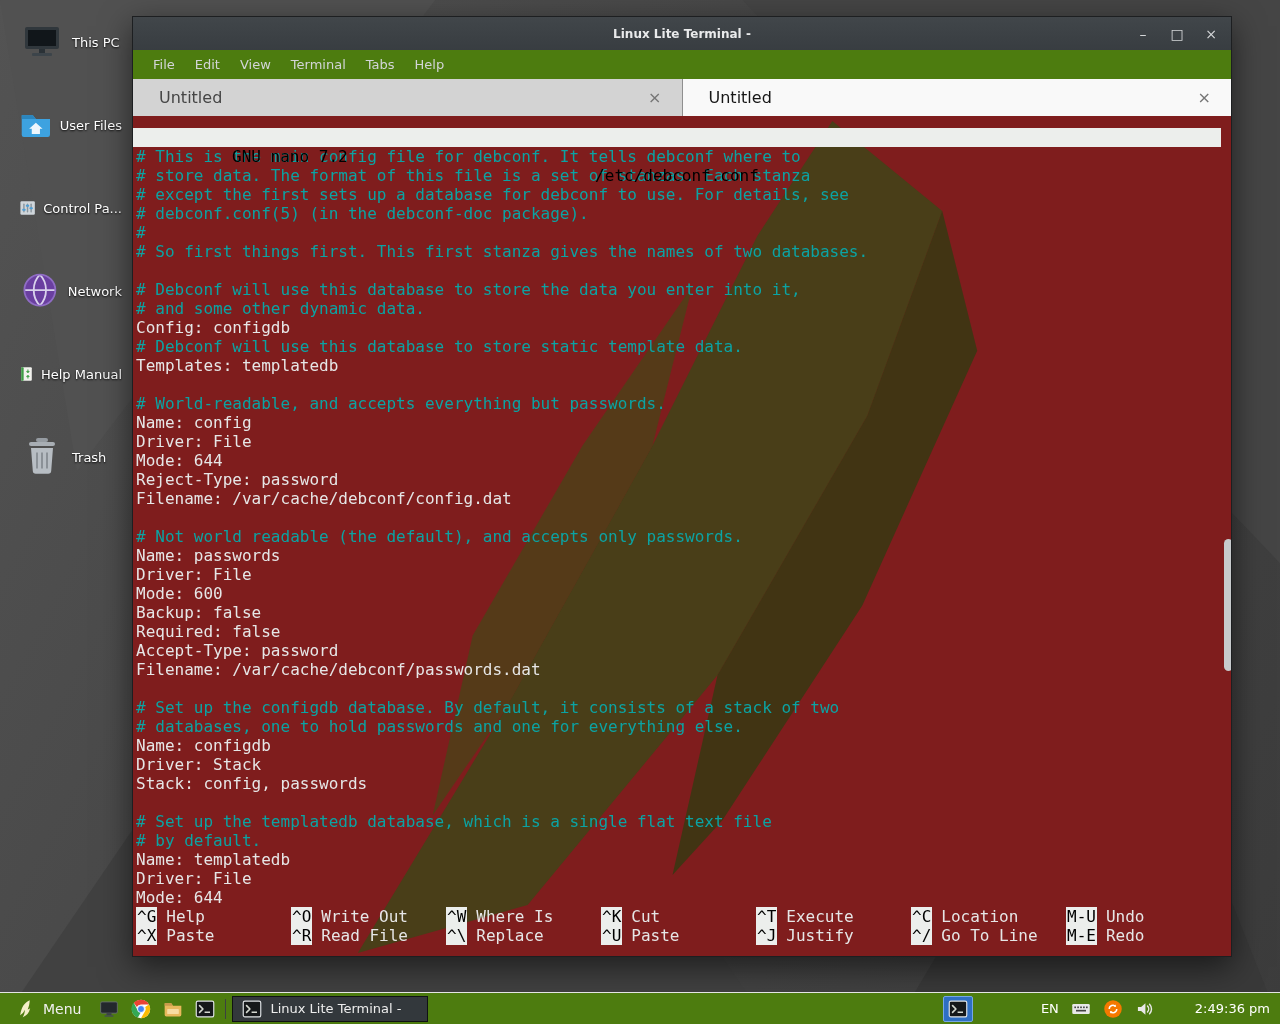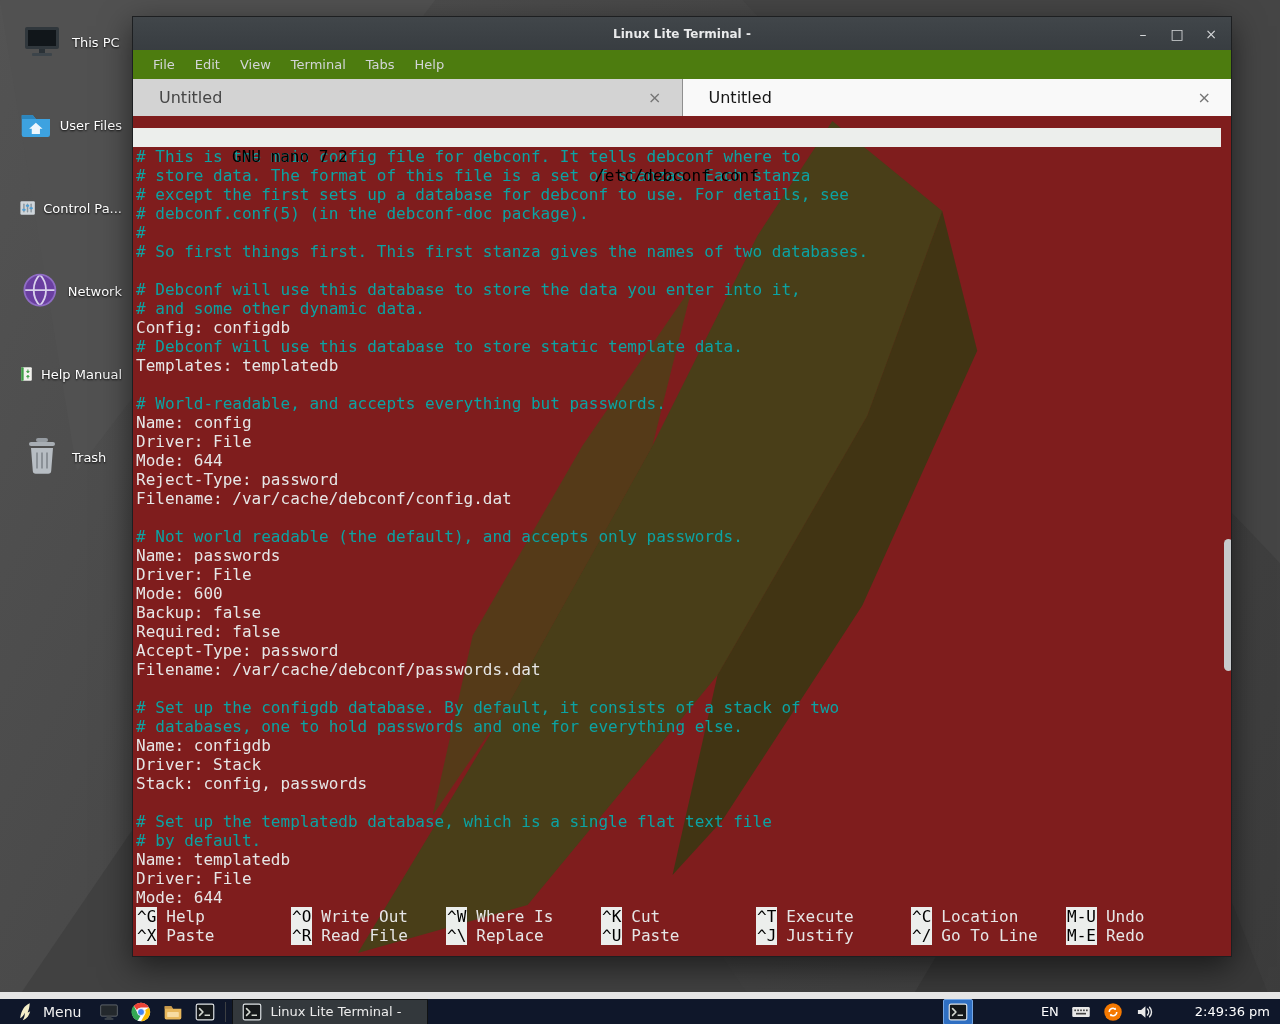--- a/index.html
+++ b/index.html
@@ -76,22 +76,22 @@
   .sc-key { background: #eceeec; color: #000; padding: 0 1px; }
   .sc-label { margin-left: 9px; color: var(--terminal-fg, #e6e6e6); }
 
   .term-scrollbar { width: 14px; flex: 0 0 14px; background: #0c0d0e; position: relative; z-index: 2;
     border-left: 1px solid #1b1d1f; }
   .term-thumb { position: absolute; top: 3px; left: 2px; right: 2px; height: 132px;
     background: #c7cacc; border-radius: 6px; }
 
   
   .taskbar { position: absolute; left: 0; bottom: 0; width: 100%; height: 32px; z-index: 5;
-    background: #0f172a; display: flex; align-items: center; justify-content: space-between;
-    padding: 0 6px; border-top: 7px solid #e5e5e5; }
+    background: #4d7c0f; display: flex; align-items: center; justify-content: space-between;
+    padding: 0 6px; border-top: 1px solid #e5e5e5; }
   .tb-left, .tb-right { display: flex; align-items: center; height: 100%; }
   .menu-btn { display: flex; align-items: center; gap: 7px; padding: 0 10px; height: 100%; cursor: default; }
   .menu-label { color: #f0f0f0; font-size: 14px; }
   .tb-ic { width: 20px; height: 20px; display: block; }
   .tb-launchers { display: flex; align-items: center; gap: 4px; margin-left: 4px; }
   .tb-launcher { display: flex; align-items: center; justify-content: center;
     width: 28px; height: 26px; cursor: default; }
   .tb-sep { width: 1px; height: 20px; background: #3c3f42; margin: 0 6px; }
   .task-button { display: flex; align-items: center; gap: 8px; height: 26px; width: 196px;
     background: #33383c; border: 1px solid #101214; padding: 0 9px; cursor: default; }

